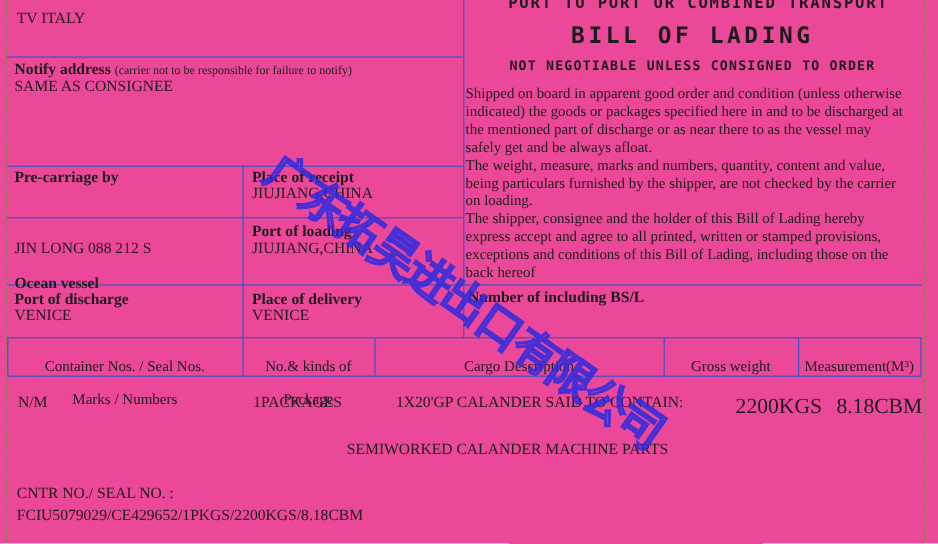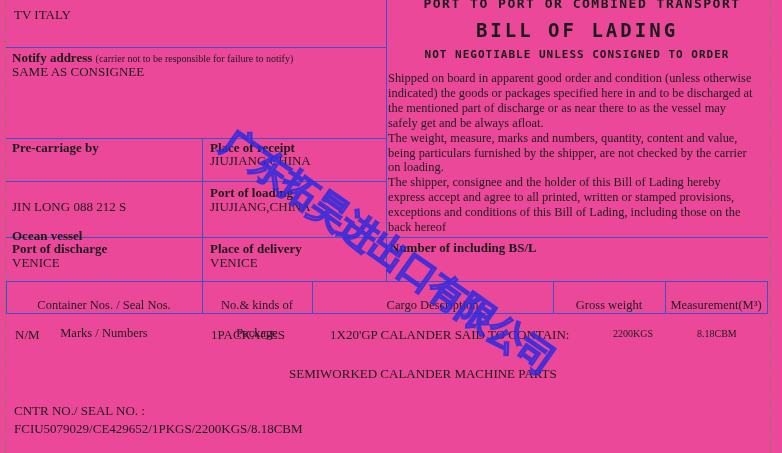--- a/index.html
+++ b/index.html
@@ -20,21 +20,21 @@
   .dashline{position:absolute;top:0;height:453px;width:0;border-left:1px dashed var(--dash);}
   .abs{position:absolute;white-space:nowrap;}
   .lbl{font-weight:bold;}
   .note{font-size:10px;font-weight:normal;}
   .mono{font-family:"DejaVu Sans Mono","Liberation Mono",monospace;font-weight:bold;}
   .banner{top:-4px;left:396px;width:372px;text-align:center;font-size:13px;letter-spacing:1.5px;}
   .title{top:19px;left:386px;width:382px;text-align:center;font-size:19px;letter-spacing:3px;}
   .subtitle{top:48px;left:386px;width:382px;text-align:center;font-size:11px;letter-spacing:1px;}
   .clauses{top:71px;left:388px;width:378px;white-space:pre-line;font-size:12.4px;line-height:14.9px;}
   .th{position:absolute;top:284px;text-align:center;font-weight:normal;font-size:12.5px;line-height:14px;white-space:pre-line;}
-  .small{font-size:10px;}
+  .small{font-size:18px;}
   .watermark{
     position:absolute;left:240px;top:118px;z-index:5;
     font-family:"DejaVu Sans",sans-serif;font-weight:bold;
     font-size:37px;letter-spacing:-1px;white-space:nowrap;
     transform:rotate(35deg);transform-origin:0 0;
     color:transparent;-webkit-text-stroke:1.4px var(--wm);
     opacity:.85;pointer-events:none;
   }
 </style>
 </head>

